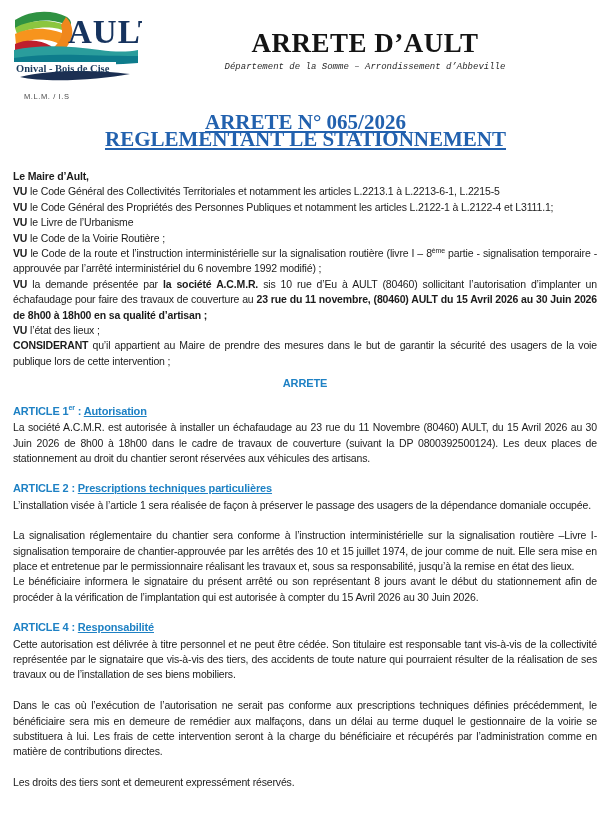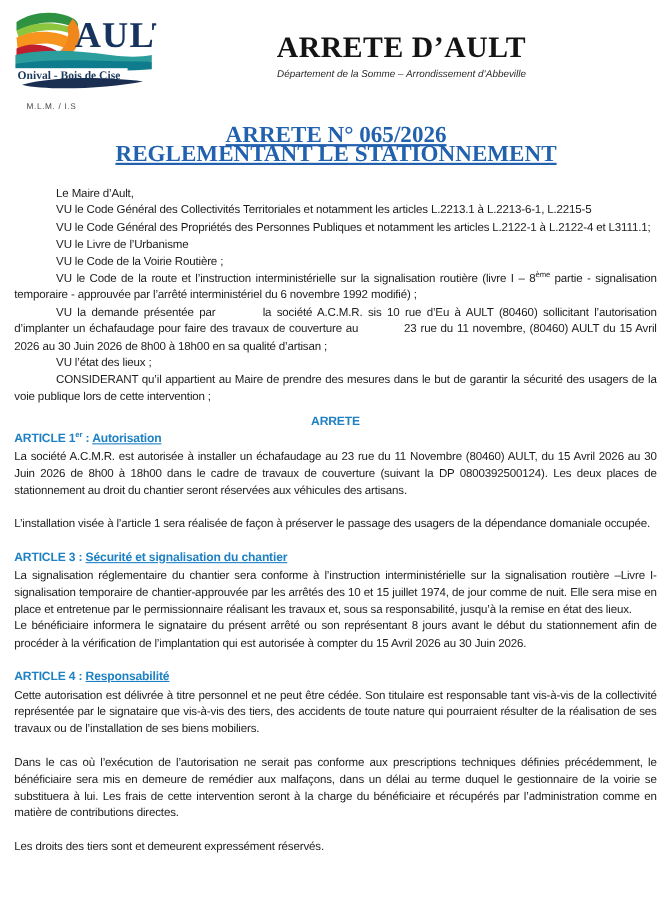--- a/index.html
+++ b/index.html
@@ -23,46 +23,46 @@
     text-align:center;
   }
   .commune-title{
     margin:0;
     font-family:"Liberation Serif",serif;
     font-weight:bold;font-size:27px;letter-spacing:.5px;
     color:#141414;white-space:nowrap;
   }
   .commune-subtitle{
     margin-top:3px;
-    font-family:Liberation Sans, sans-serif;
+    font-family:Liberation Mono, monospace;
     font-style:italic;font-size:9px;color:#2a2a2a;
   }
   
   .decree-title{
     position:absolute;left:0;top:114px;width:100%;
     text-align:center;
     font-family:"Liberation Serif",serif;
     font-weight:bold;font-size:21px;line-height:17px;
     color:var(--title-blue);
   }
   .decree-title div{text-decoration:underline;}
   
   main{
     position:absolute;top:169px;left:13px;right:14px;
     font-size:10.5px;line-height:15.4px;letter-spacing:-.15px;
   }
   main p{margin:0;text-align:justify;}
-  .b{font-weight:normal;margin-left:38px;}
+  .b{font-weight:bold;}
   .u{text-decoration:underline;}
   sup{font-size:7px;line-height:0;}
   .arrete-center{
     text-align:center;
     color:var(--head-blue);
     font-weight:bold;font-size:11px;
-    margin:7px 0 0 0;
+    margin:7px 0 12px 0;
   }
   .article{margin-bottom:15px;}
   .art-head{
     margin:0 0 1px 0;
     color:var(--head-blue);
     font-weight:bold;font-size:11px;line-height:15.4px;
   }
   .art-head span,.art-head sup{font-weight:bold;}
   .gap-par{margin-top:15.4px !important;}
 </style>
@@ -124,25 +124,25 @@
     <p><span class="b">CONSIDERANT</span><span> qu’il appartient au Maire de prendre des mesures dans le but de garantir la sécurité des usagers de la voie publique lors de cette intervention ;</span></p>
 
     <div class="arrete-center">ARRETE</div>
 
     <section class="article">
       <h3 class="art-head"><span>ARTICLE 1</span><sup>er</sup><span> : </span><span class="u">Autorisation</span></h3>
       <p><span>La société A.C.M.R. est autorisée à installer un échafaudage au 23 rue du 11 Novembre (80460) AULT, du 15 Avril 2026 au 30 Juin 2026 de 8h00 à 18h00 dans le cadre de travaux de couverture (suivant la DP 0800392500124).  Les deux places de stationnement au droit du chantier seront réservées aux véhicules des artisans.</span></p>
     </section>
 
     <section class="article">
+      <h3 class="art-head"><span>ARTICLE 2</span><span> : </span><span class="u">Prescriptions techniques particulières</span></h3>
       <p><span>L’installation visée à l’article 1 sera réalisée de façon à préserver le passage des usagers de la dépendance domaniale occupée.</span></p>
     </section>
 
     <section class="article">
-      <h3 class="art-head"><span>ARTICLE 3</span><span> : </span><span class="u">Sécurité et signalisation du chantier</span></h3>
       <p><span>La signalisation réglementaire du chantier sera conforme à l’instruction interministérielle sur la signalisation routière –Livre I-signalisation temporaire de chantier-approuvée par les arrêtés des 10 et 15 juillet 1974, de jour comme de nuit. Elle sera mise en place et entretenue par le permissionnaire réalisant les travaux et, sous sa responsabilité, jusqu’à la remise en état des lieux.</span></p>
       <p><span>Le bénéficiaire informera le signataire du présent arrêté ou son représentant 8 jours avant le début du stationnement afin de procéder à la vérification de l’implantation qui est autorisée à compter du  15 Avril 2026 au 30 Juin 2026.</span></p>
     </section>
 
     <section class="article">
       <h3 class="art-head"><span>ARTICLE 4</span><span> : </span><span class="u">Responsabilité</span></h3>
       <p><span>Cette autorisation est délivrée à titre personnel et ne peut être cédée. Son titulaire est responsable tant vis-à-vis de la collectivité représentée par le signataire que vis-à-vis des tiers, des accidents de toute nature qui pourraient résulter de la réalisation de ses travaux ou de l’installation de ses biens mobiliers.</span></p>
       <p class="gap-par"><span>Dans le cas où l’exécution de l’autorisation ne serait pas conforme aux prescriptions techniques définies précédemment, le bénéficiaire sera mis en demeure de remédier aux malfaçons, dans un délai au terme duquel le gestionnaire de la voirie se substituera à lui. Les frais de cette intervention seront à la charge du bénéficiaire et récupérés par l’administration comme en matière de contributions directes.</span></p>
       <p class="gap-par"><span>Les droits des tiers sont et demeurent expressément réservés.</span></p>
     </section>

